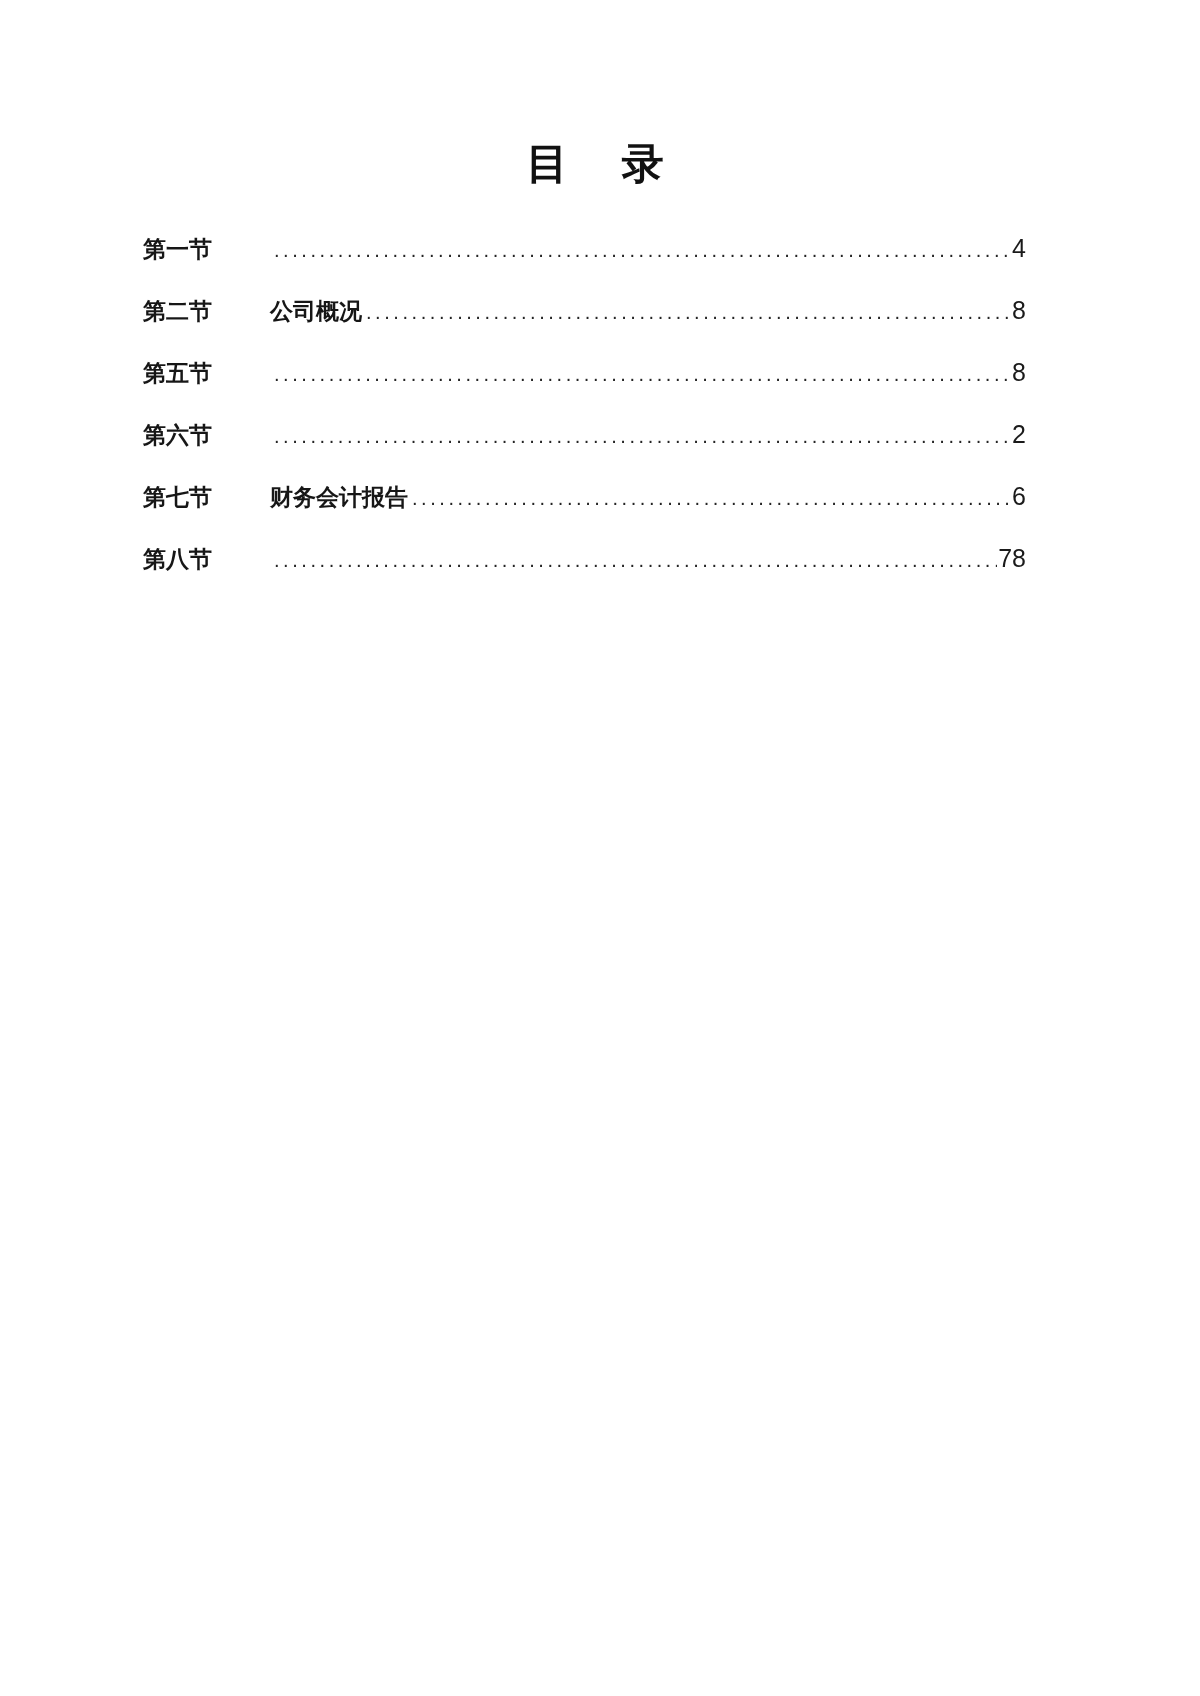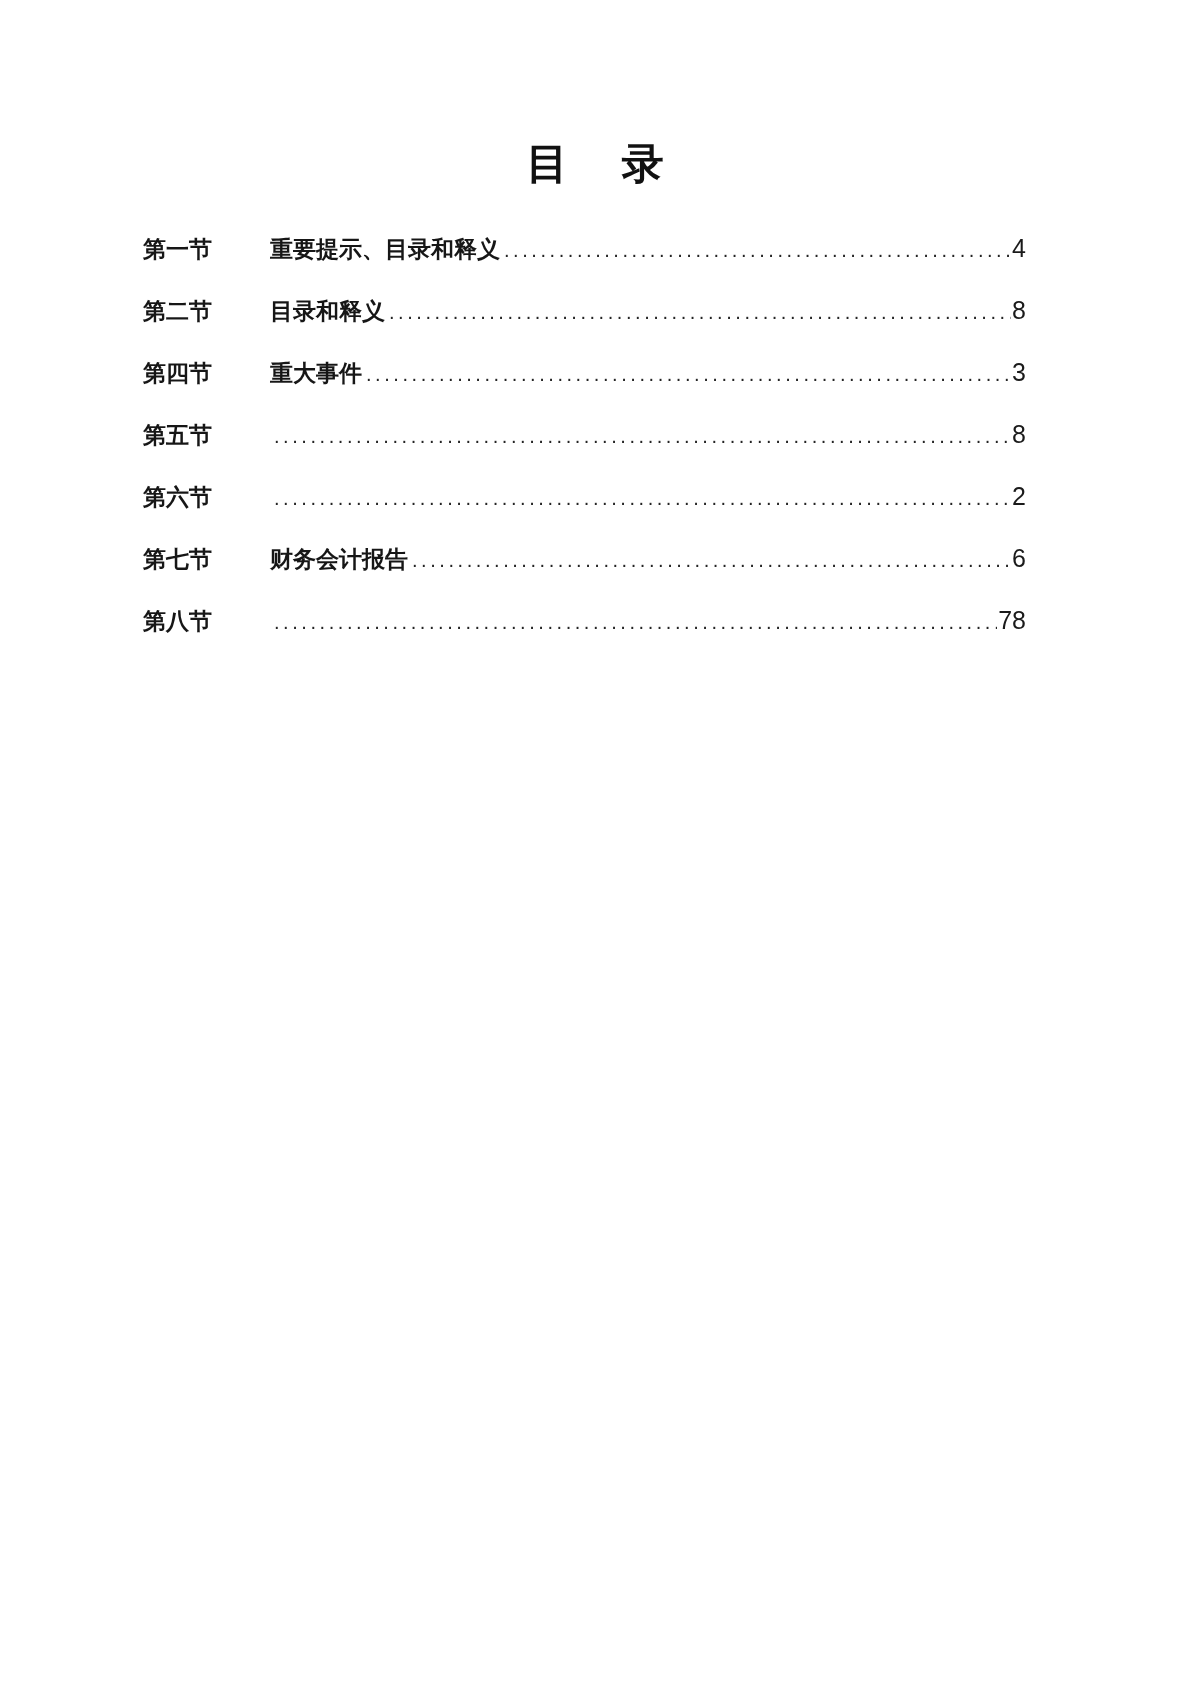--- a/index.html
+++ b/index.html
@@ -75,39 +75,32 @@
 <body>
 
 <div class="page">
 
   <div class="doc-title">目  录</div>
 
   <div class="toc">
 
     <div class="toc-row">
       <span class="toc-chapter">第一节</span>
-      <span class="toc-title">重要提示、目录和释义</span>
       <span class="toc-leader"></span>
       <span class="toc-page">4</span>
     </div>
 
     <div class="toc-row">
       <span class="toc-chapter">第二节</span>
-      <span class="toc-title">目录和释义</span>
+      <span class="toc-title">公司概况</span>
       <span class="toc-leader"></span>
       <span class="toc-page">8</span>
     </div>
 
 
-    <div class="toc-row">
-      <span class="toc-chapter">第四节</span>
-      <span class="toc-title">重大事件</span>
-      <span class="toc-leader"></span>
-      <span class="toc-page">3</span>
-    </div>
 
     <div class="toc-row">
       <span class="toc-chapter">第五节</span>
       <span class="toc-leader"></span>
       <span class="toc-page">8</span>
     </div>
 
     <div class="toc-row">
       <span class="toc-chapter">第六节</span>
       <span class="toc-leader"></span>

